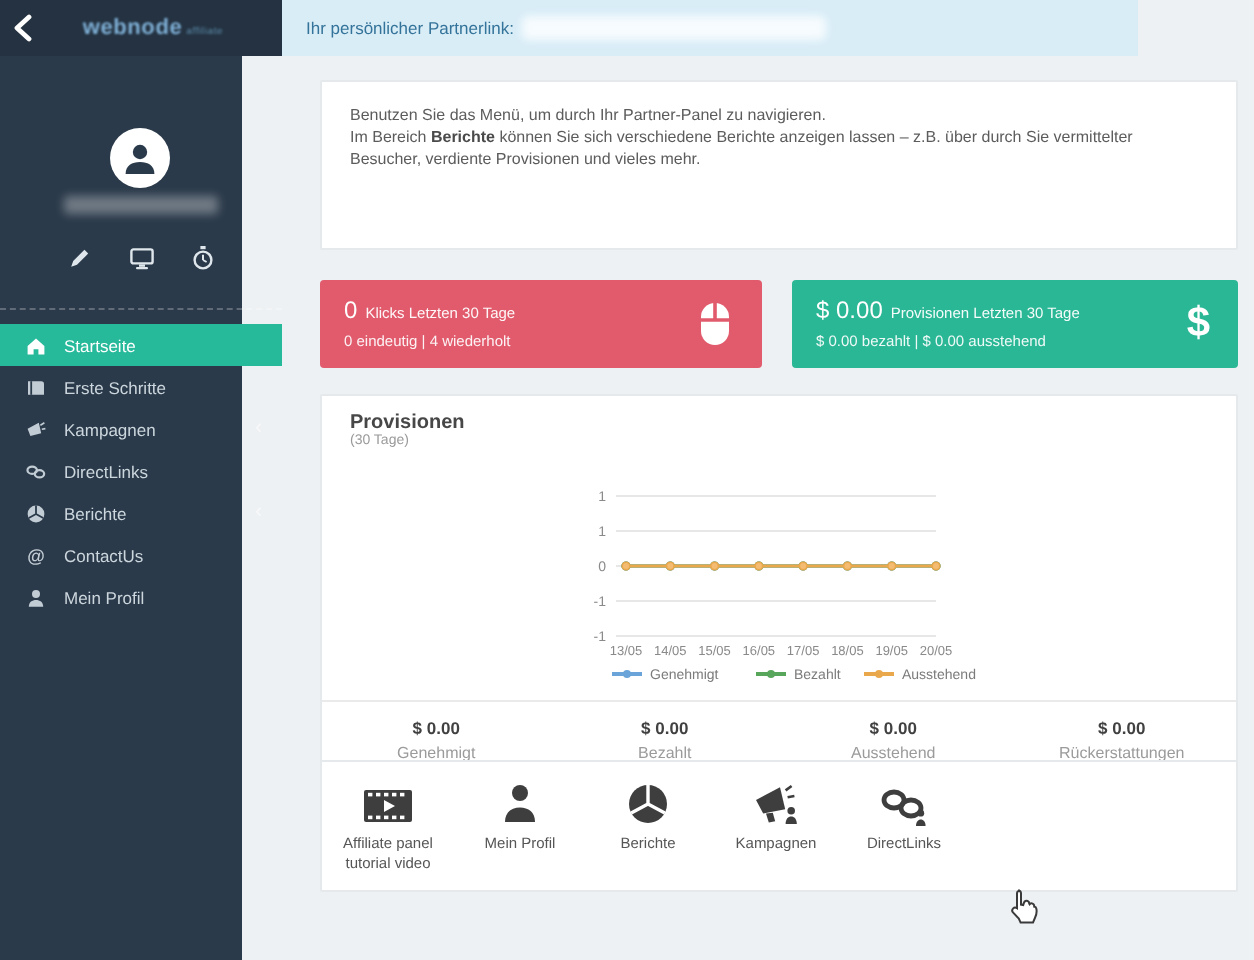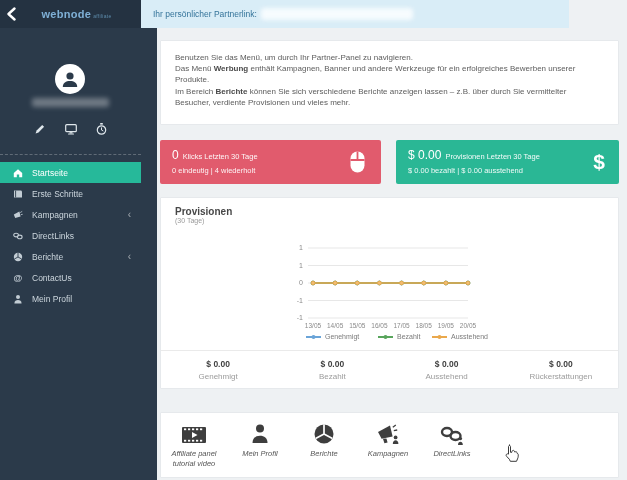--- a/index.html
+++ b/index.html
@@ -11,21 +11,21 @@
   .topbar-left { position:absolute; left:0; top:0; width:141px; height:28px; background:#243241; display:flex; align-items:center; }
   .back-btn { width:22px; height:28px; display:flex; align-items:center; justify-content:center; cursor:pointer; }
   .brand { flex:1; text-align:center; padding-right:10px; color:#7fb0d6; font-size:11px; font-weight:bold; letter-spacing:.3px; filter:blur(.4px); }
   .brand .suffix { font-size:5px; color:#5d8cab; font-weight:normal; margin-left:2px; }
   .topbar-right { position:absolute; left:141px; top:0; width:428px; height:28px; background:#d9edf7; display:flex; align-items:center; }
   .partner-label { margin-left:12px; font-size:8.5px; color:#35749a; }
   .blur-chip { height:12px; border-radius:3px; background:rgba(252,254,255,.85); filter:blur(2px); }
   .partner-blur { width:152px; margin-left:4px; }
 
   
-  .sidebar { position:absolute; left:0; top:28px; width:157px; height:452px; background:#2b3a4a; }
+  .sidebar { position:absolute; left:0; top:28px; width:121px; height:452px; background:#2b3a4a; }
   .avatar { position:absolute; left:55px; top:36px; width:30px; height:30px; background:#fff; border-radius:50%; display:flex; align-items:center; justify-content:center; }
   .user-blur { position:absolute; left:32px; top:70px; width:77px; height:9px; background:rgba(255,255,255,.32); filter:blur(2.5px); border-radius:2px; }
   .profile-tools { position:absolute; left:0; top:93px; width:141px; display:flex; justify-content:center; gap:15px; }
   .tool-btn { width:16px; height:16px; display:flex; align-items:center; justify-content:center; cursor:pointer; }
   .side-sep { position:absolute; left:0; top:126px; width:141px; border-top:1px dashed rgba(255,255,255,.25); }
   .menu { position:absolute; left:0; top:134px; width:141px; }
   .menu-item { position:relative; height:21px; display:flex; align-items:center; padding-left:13px; color:#ccd6dd; font-size:8.5px; cursor:pointer; }
   .menu-item .mi-icon { width:10px; height:10px; margin-right:9px; display:flex; align-items:center; justify-content:center; }
   .menu-item.active { background:#26b99a; color:#fff; }
   .menu-chevron { position:absolute; right:10px; top:50%; transform:translateY(-58%); font-size:10px; color:rgba(255,255,255,.55); }
@@ -49,21 +49,21 @@
 
   .chart-card { left:160px; top:197px; width:459px; height:192px; }
   .chart-title { position:absolute; left:14px; top:8px; font-size:10px; font-weight:bold; color:#474747; }
   .chart-subtitle { position:absolute; left:14px; top:19px; font-size:7px; color:#9a9a9a; }
   #chart-svg { position:absolute; left:115px; top:42px; }
   .summary-row { position:absolute; left:0; top:152px; width:457px; height:39px; border-top:1px solid #eaeaea; display:flex; }
   .summary-col { flex:1; text-align:center; padding-top:8px; }
   .summary-val { font-size:8.5px; font-weight:bold; color:#414141; }
   .summary-lab { font-size:8px; color:#9b9b9b; margin-top:3px; }
 
-  .shortcut-card { left:160px; top:412px; width:459px; height:66px; display:flex; align-items:flex-start; padding:9px 0 0 4px; gap:10px;font-style:italic; }
+  .shortcut-card { left:160px; top:380px; width:459px; height:66px; display:flex; align-items:flex-start; padding:9px 0 0 4px; gap:10px; }
   .shortcut { width:54px; text-align:center; cursor:pointer; }
   .shortcut .sc-icon { height:23px; display:flex; align-items:flex-end; justify-content:center; margin-bottom:4px; }
   .shortcut .sc-label { font-size:7.5px; color:#565656; line-height:1.3; }
 
   .cursor-overlay { position:absolute; left:503px; top:444px; width:17px; height:19px; }
 
   svg { display:block; }
 </style>
 </head>
 <body>
@@ -183,21 +183,20 @@
             </svg>
         </span>
         <span>Mein Profil</span>
       </div>
     </div>
   </div>
 
   <div class="card welcome-card">
     <div class="welcome-text">
       <div>Benutzen Sie das Menü, um durch Ihr Partner-Panel zu navigieren.</div>
-      <div><span>Das Menü </span><b>Werbung</b><span> enthält Kampagnen, Banner und andere Werkzeuge für ein erfolgreiches Bewerben unserer Produkte.</span></div>
       <div><span>Im Bereich </span><b>Berichte</b><span> können Sie sich verschiedene Berichte anzeigen lassen – z.B. über durch Sie vermittelter Besucher, verdiente Provisionen und vieles mehr.</span></div>
     </div>
   </div>
 
   <div class="stat-card stat-clicks">
     <div class="stat-line1">
       <span class="stat-value">0</span>
       <span class="stat-label">Klicks Letzten 30 Tage</span>
     </div>
     <div class="stat-sub">0 eindeutig | 4 wiederholt</div>

